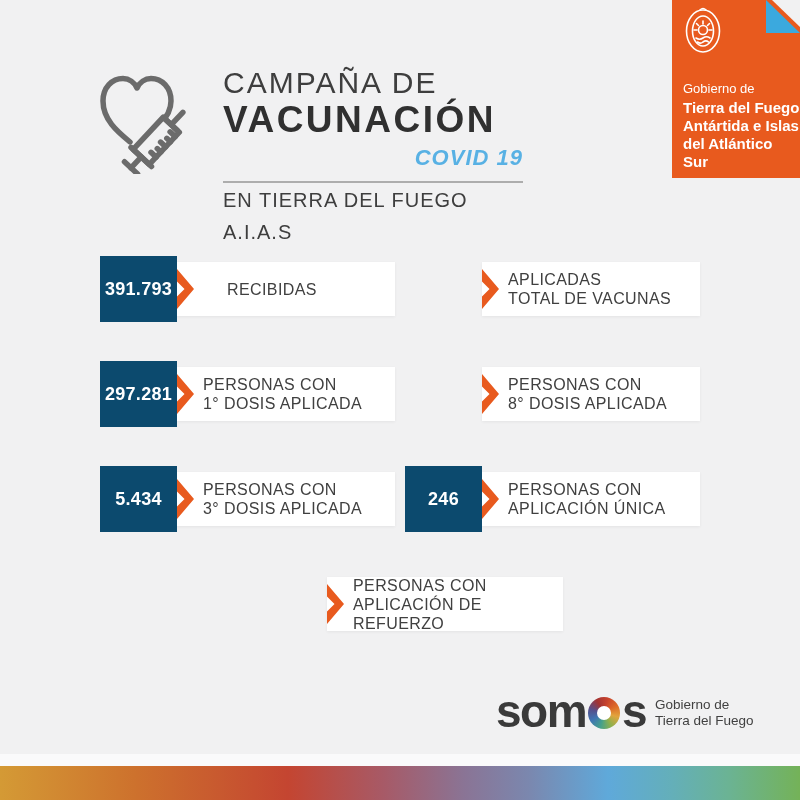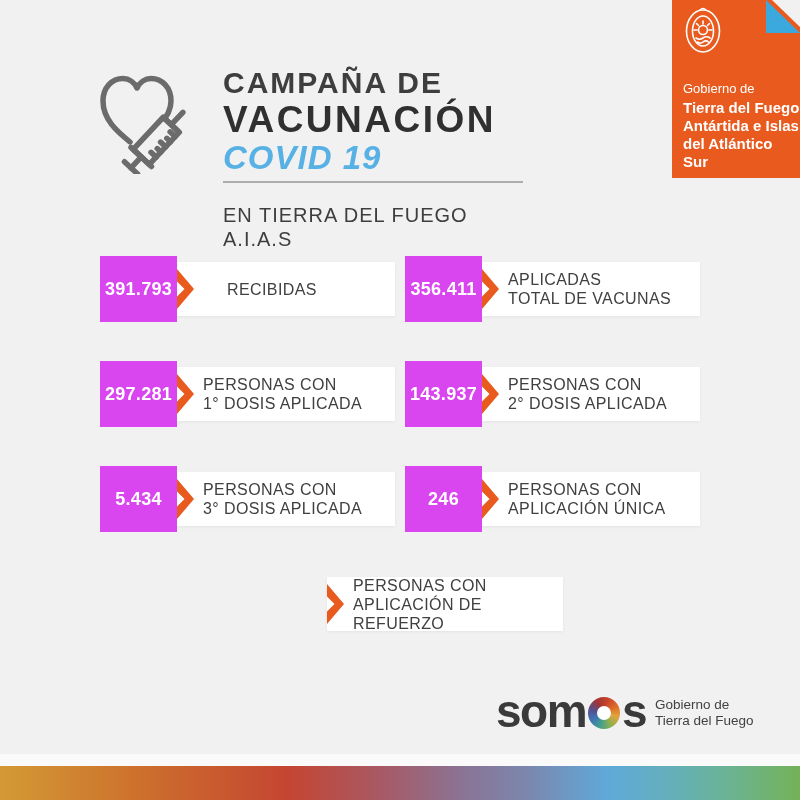--- a/index.html
+++ b/index.html
@@ -5,44 +5,44 @@
   html,body{margin:0;padding:0;}
   body{
     width:800px;height:800px;position:relative;overflow:hidden;
     background:#f1f1f2;
     font-family:"Liberation Sans", sans-serif;
     -webkit-font-smoothing:antialiased;
   }
   
   .hero-icon{position:absolute;left:94px;top:66px;width:112px;height:108px;}
   .title-block{position:absolute;left:223px;top:67px;width:300px;}
-  .title-1{font-size:30px;line-height:32px;color:#3e3e3e;letter-spacing:2px;font-weight:700;}
+  .title-1{font-size:30px;line-height:32px;color:#3e3e3e;letter-spacing:2px;font-weight:400;}
   .title-2{font-size:37px;line-height:42px;color:#303030;letter-spacing:2.5px;font-weight:700;}
-  .title-3{font-size:33px;line-height:34px;color:#58b1e4;letter-spacing:1px;font-weight:700;font-style:italic;text-align:left;}
+  .title-3{font-size:22px;line-height:34px;color:#58b1e4;letter-spacing:1px;font-weight:700;font-style:italic;text-align:right;}
   .title-divider{height:2px;background:#adadad;margin-top:6px;}
-  .subtitle{font-size:20px;line-height:24px;color:#3e3e3e;letter-spacing:1px;margin-top:20px;font-weight:400;}
+  .subtitle{font-size:20px;line-height:32px;color:#3e3e3e;letter-spacing:1px;margin-top:1px;font-weight:400;}
   
   .gov-badge{position:absolute;left:672px;top:0;width:128px;height:178px;background:#e85a1e;}
   .badge-corner{position:absolute;right:0;top:0;width:36px;height:36px;}
   .crest{position:absolute;left:8px;top:6px;width:46px;height:48px;}
   .badge-text{position:absolute;left:11px;top:81px;color:#ffffff;}
   .badge-reg{font-size:13px;line-height:16px;font-weight:400;margin-bottom:2px;}
   .badge-bold{font-size:15px;line-height:18px;font-weight:700;}
   
   .card{position:absolute;height:66px;width:295px;}
   .card .panel{
     position:absolute;left:77px;right:0;top:6px;bottom:6px;background:#ffffff;
     box-shadow:0 1px 3px rgba(0,0,0,0.06);
     display:flex;flex-direction:column;justify-content:center;
     padding-left:26px;box-sizing:border-box;
   }
   .card .panel.pad-lg{padding-left:50px;}
   .card .panel .lbl{font-size:16px;line-height:19px;color:#404040;letter-spacing:0.4px;}
   .card .num{
-    position:absolute;left:0;top:0;width:77px;height:66px;background:#d946ef;
+    position:absolute;left:0;top:0;width:77px;height:66px;background:#0c4a6e;
     color:#ffffff;font-size:18px;font-weight:700;letter-spacing:0.3px;
     display:flex;align-items:center;justify-content:center;
   }
   .card .arrow{position:absolute;left:77px;top:13px;width:17px;height:40px;}
   .card.wide{width:313px;}
   
   .somos{position:absolute;left:496px;top:688px;display:flex;align-items:center;text-align:right;}
   .somos-txt{font-size:46px;font-weight:700;color:#3a3a3a;letter-spacing:-1.5px;line-height:46px;}
   .somos-ring{
     width:32px;height:32px;border-radius:50%;margin:4px 2px 0 2px;position:relative;
@@ -123,43 +123,41 @@
   <svg class="arrow" viewBox="0 0 17 40">
       <path d="M0,0 L17,20 L0,40 L0,27.5 L7.5,20 L0,12.5 Z" fill="#e85a1e"></path>
     </svg>
 </div>
 
 <div class="card" style="left:405px;top:256px;">
   <div class="panel">
     <div class="lbl">APLICADAS</div>
     <div class="lbl">TOTAL DE VACUNAS</div>
   </div>
-  <div class="num">356.411</div>
   <svg class="arrow" viewBox="0 0 17 40">
       <path d="M0,0 L17,20 L0,40 L0,27.5 L7.5,20 L0,12.5 Z" fill="#e85a1e"></path>
     </svg>
 </div>
 
 <div class="card" style="left:100px;top:361px;">
   <div class="panel">
     <div class="lbl">PERSONAS CON</div>
     <div class="lbl">1° DOSIS APLICADA</div>
   </div>
   <div class="num">297.281</div>
   <svg class="arrow" viewBox="0 0 17 40">
       <path d="M0,0 L17,20 L0,40 L0,27.5 L7.5,20 L0,12.5 Z" fill="#e85a1e"></path>
     </svg>
 </div>
 
 <div class="card" style="left:405px;top:361px;">
   <div class="panel">
     <div class="lbl">PERSONAS CON</div>
-    <div class="lbl">2° DOSIS APLICADA</div>
-  </div>
-  <div class="num">143.937</div>
+    <div class="lbl">8° DOSIS APLICADA</div>
+  </div>
   <svg class="arrow" viewBox="0 0 17 40">
       <path d="M0,0 L17,20 L0,40 L0,27.5 L7.5,20 L0,12.5 Z" fill="#e85a1e"></path>
     </svg>
 </div>
 
 <div class="card" style="left:100px;top:466px;">
   <div class="panel">
     <div class="lbl">PERSONAS CON</div>
     <div class="lbl">3° DOSIS APLICADA</div>
   </div>

